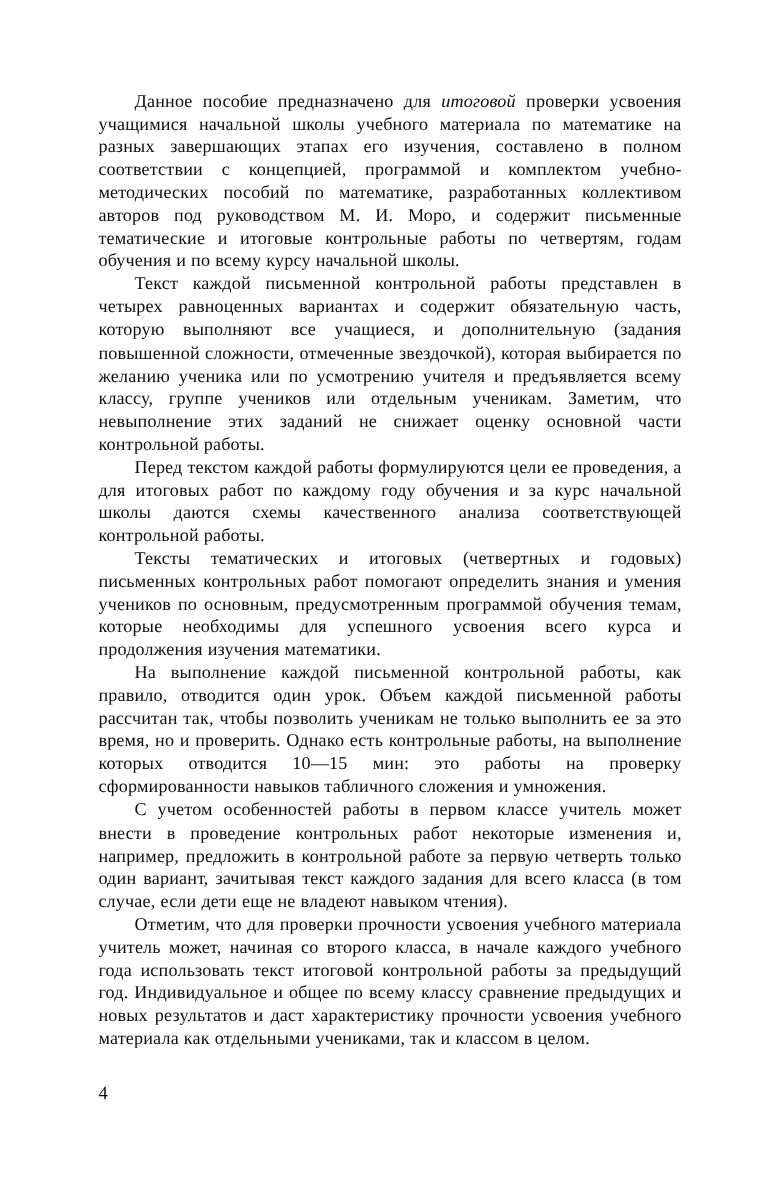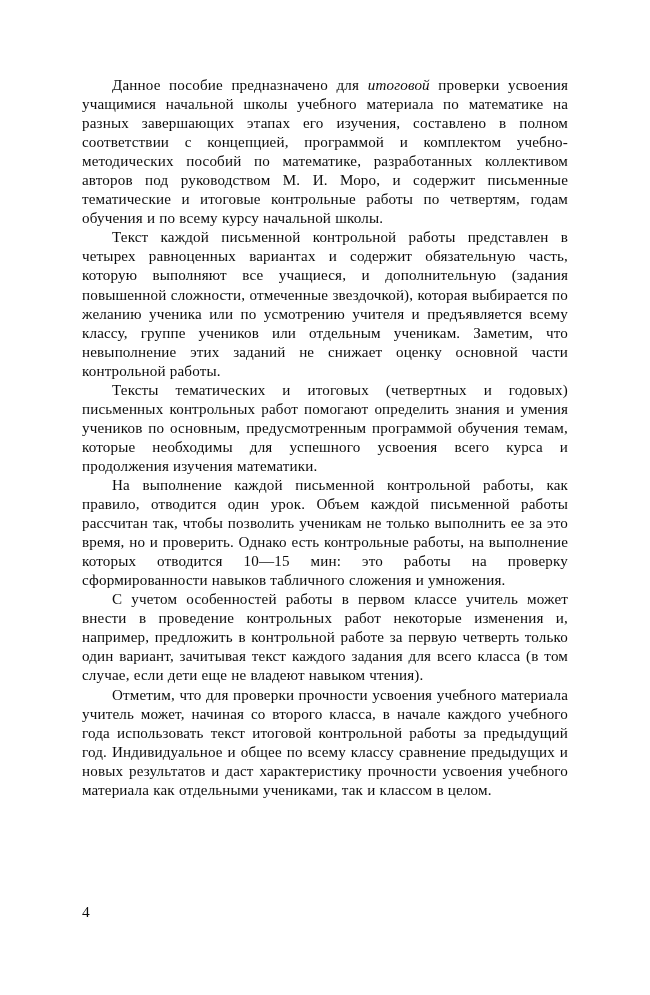--- a/index.html
+++ b/index.html
@@ -56,20 +56,21 @@
 <body>
 
 <div class="page">
 
   <div class="textblock">
 
     <p class="para"><span>Данное пособие предназначено для </span><span class="it">итоговой</span><span> проверки усвоения учащимися начальной школы учебного материала по математике на разных завершающих этапах его изучения, составлено в полном соответствии с концепцией, программой и комплектом учебно-методических пособий по математике, разработанных коллективом авторов под руководством М. И. Моро, и содержит письменные тематические и итоговые контрольные работы по четвертям, годам обучения и по всему курсу начальной школы.</span></p>
 
     <p class="para">Текст каждой письменной контрольной работы представлен в четырех равноценных вариантах и содержит обязательную часть, которую выполняют все учащиеся, и дополнительную (задания повышенной сложности, отмеченные звездочкой), которая выбирается по желанию ученика или по усмотрению учителя и предъявляется всему классу, группе учеников или отдельным ученикам. Заметим, что невыполнение этих заданий не снижает оценку основной части контрольной работы.</p>
 
+    <p class="para">Перед текстом каждой работы формулируются цели ее проведения, а для итоговых работ по каждому году обучения и за курс начальной школы даются схемы качественного анализа соответствующей контрольной работы.</p>
 
     <p class="para">Тексты тематических и итоговых (четвертных и годовых) письменных контрольных работ помогают определить знания и умения учеников по основным, предусмотренным программой обучения темам, которые необходимы для успешного усвоения всего курса и продолжения изучения математики.</p>
 
     <p class="para">На выполнение каждой письменной контрольной работы, как правило, отводится один урок. Объем каждой письменной работы рассчитан так, чтобы позволить ученикам не только выполнить ее за это время, но и проверить. Однако есть контрольные работы, на выполнение которых отводится 10—15 мин: это работы на проверку сформированности навыков табличного сложения и умножения.</p>
 
     <p class="para">С учетом особенностей работы в первом классе учитель может внести в проведение контрольных работ некоторые изменения и, например, предложить в контрольной работе за первую четверть только один вариант, зачитывая текст каждого задания для всего класса (в том случае, если дети еще не владеют навыком чтения).</p>
 
     <p class="para">Отметим, что для проверки прочности усвоения учебного материала учитель может, начиная со второго класса, в начале каждого учебного года использовать текст итоговой контрольной работы за предыдущий год. Индивидуальное и общее по всему классу сравнение предыдущих и новых результатов и даст характеристику прочности усвоения учебного материала как отдельными учениками, так и классом в целом.</p>
 
   </div>

